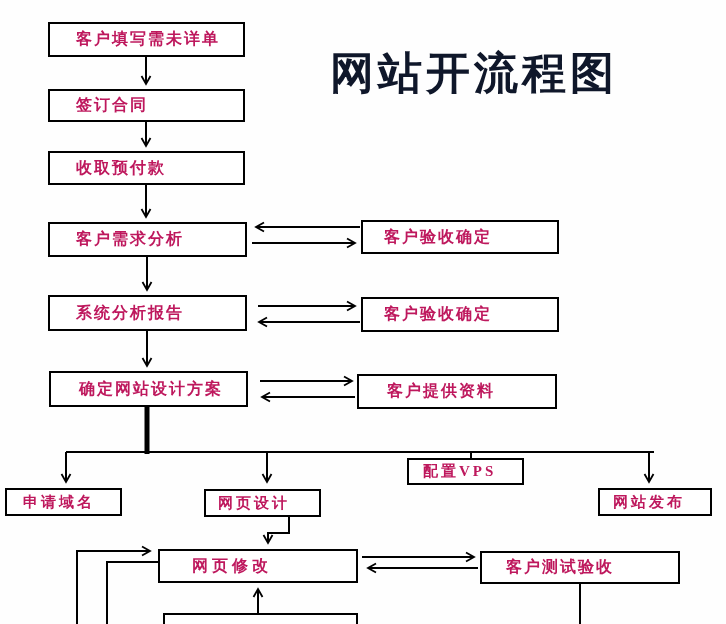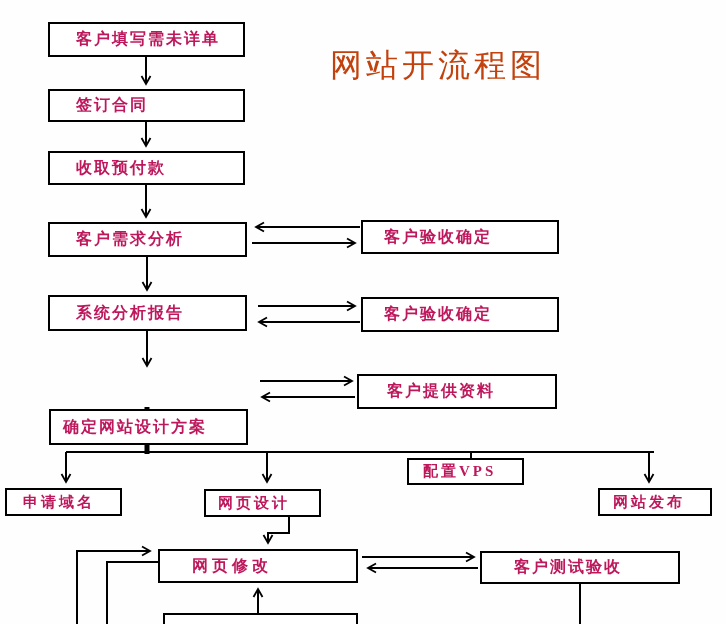--- a/index.html
+++ b/index.html
@@ -11,22 +11,22 @@
   .ln{stroke:#000;stroke-width:2;fill:none;}
   .thick{stroke-width:5;}
   .node{
     position:absolute;border:2px solid #000;background:#fff;
     display:flex;align-items:center;box-sizing:border-box;
     font-weight:bold;font-size:16px;letter-spacing:2px;color:#be185d;
     white-space:nowrap;
   }
   .small{font-size:15px;letter-spacing:3px;}
   .title{
-    position:absolute;left:330px;top:44px;font-weight:normal;font-size:32px;
-    letter-spacing:4px;color:#c2410c;white-space:nowrap;
+    position:absolute;left:330px;top:44px;font-weight:bold;font-size:44px;
+    letter-spacing:4px;color:#0f172a;white-space:nowrap;
   }
 </style>
 </head>
 <body>
 
 <div id="stage">
 
   <svg class="layer" width="726" height="624">
     <defs>
       <marker id="ah" markerWidth="13" markerHeight="13" refX="9.5" refY="6" orient="auto" markerUnits="userSpaceOnUse">
@@ -69,29 +69,29 @@
     <path class="ln" d="M580,584 L580,624"></path>
   </svg>
 
   <div class="title">网站开流程图</div>
 
   <div class="node" style="left:48px;top:22px;width:197px;height:35px;padding-left:26px;">客户填写需未详单</div>
   <div class="node" style="left:48px;top:89px;width:197px;height:33px;padding-left:26px;">签订合同</div>
   <div class="node" style="left:48px;top:151px;width:197px;height:34px;padding-left:26px;">收取预付款</div>
   <div class="node" style="left:48px;top:222px;width:199px;height:35px;padding-left:26px;">客户需求分析</div>
   <div class="node" style="left:48px;top:295px;width:199px;height:36px;padding-left:26px;text-align:right;">系统分析报告</div>
-  <div class="node" style="left:49px;top:371px;width:199px;height:36px;padding-left:12px;margin-top:38px;">确定网站设计方案</div>
+  <div class="node" style="left:49px;top:371px;width:199px;height:36px;padding-left:28px;">确定网站设计方案</div>
 
   <div class="node" style="left:361px;top:220px;width:198px;height:34px;padding-left:21px;">客户验收确定</div>
   <div class="node" style="left:361px;top:297px;width:198px;height:35px;padding-left:21px;">客户验收确定</div>
   <div class="node" style="left:357px;top:374px;width:200px;height:35px;padding-left:28px;">客户提供资料</div>
 
   <div class="node small" style="left:5px;top:488px;width:117px;height:28px;padding-left:16px;text-align:center;">申请域名</div>
   <div class="node small" style="left:204px;top:489px;width:117px;height:28px;padding-left:12px;">网页设计</div>
   <div class="node small" style="left:407px;top:458px;width:117px;height:27px;padding-left:14px;font-family:Liberation Serif, serif;">配置VPS</div>
   <div class="node small" style="left:598px;top:488px;width:114px;height:28px;padding-left:13px;">网站发布</div>
 
   <div class="node" style="left:158px;top:549px;width:200px;height:34px;padding-left:32px;letter-spacing:4px;">网页修改</div>
-  <div class="node" style="left:480px;top:551px;width:200px;height:33px;padding-left:32px;">客户测试验收</div>
+  <div class="node" style="left:480px;top:551px;width:200px;height:33px;padding-left:24px;">客户测试验收</div>
 
   <div class="node" style="left:163px;top:613px;width:195px;height:40px;padding-left:55px;letter-spacing:4px;">网页修改</div>
 
 </div>
 
 </body></html>

